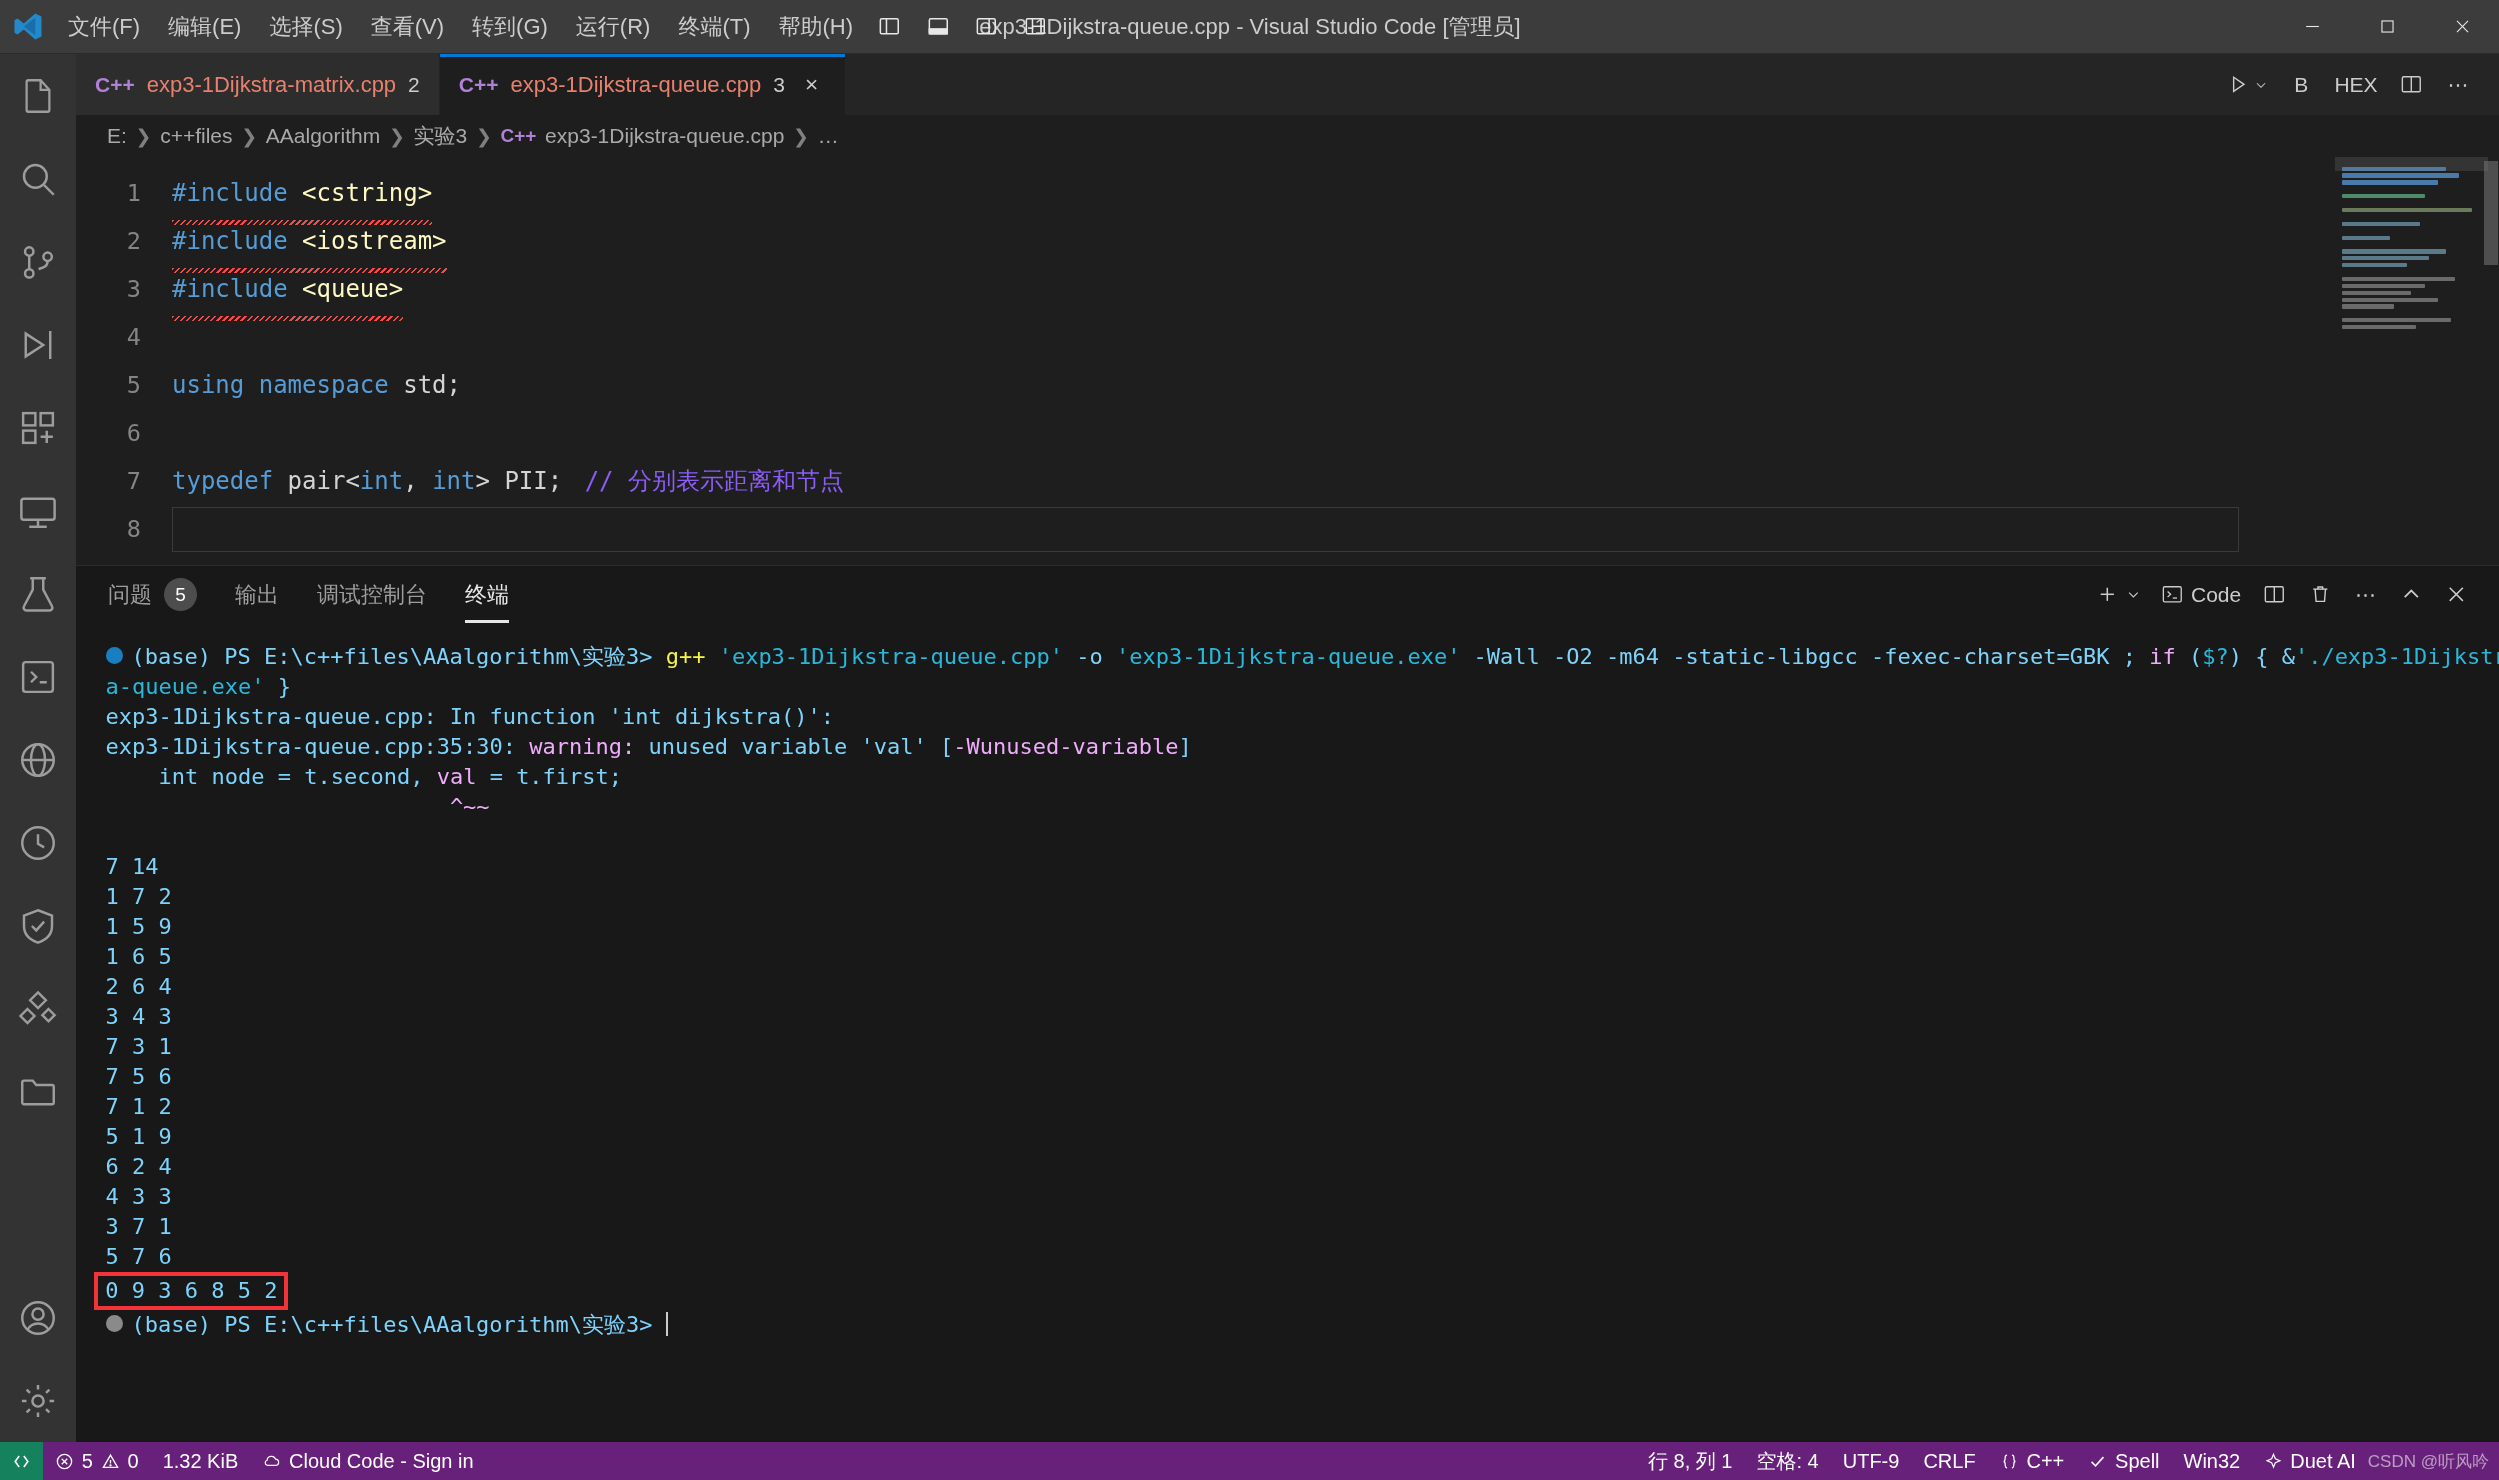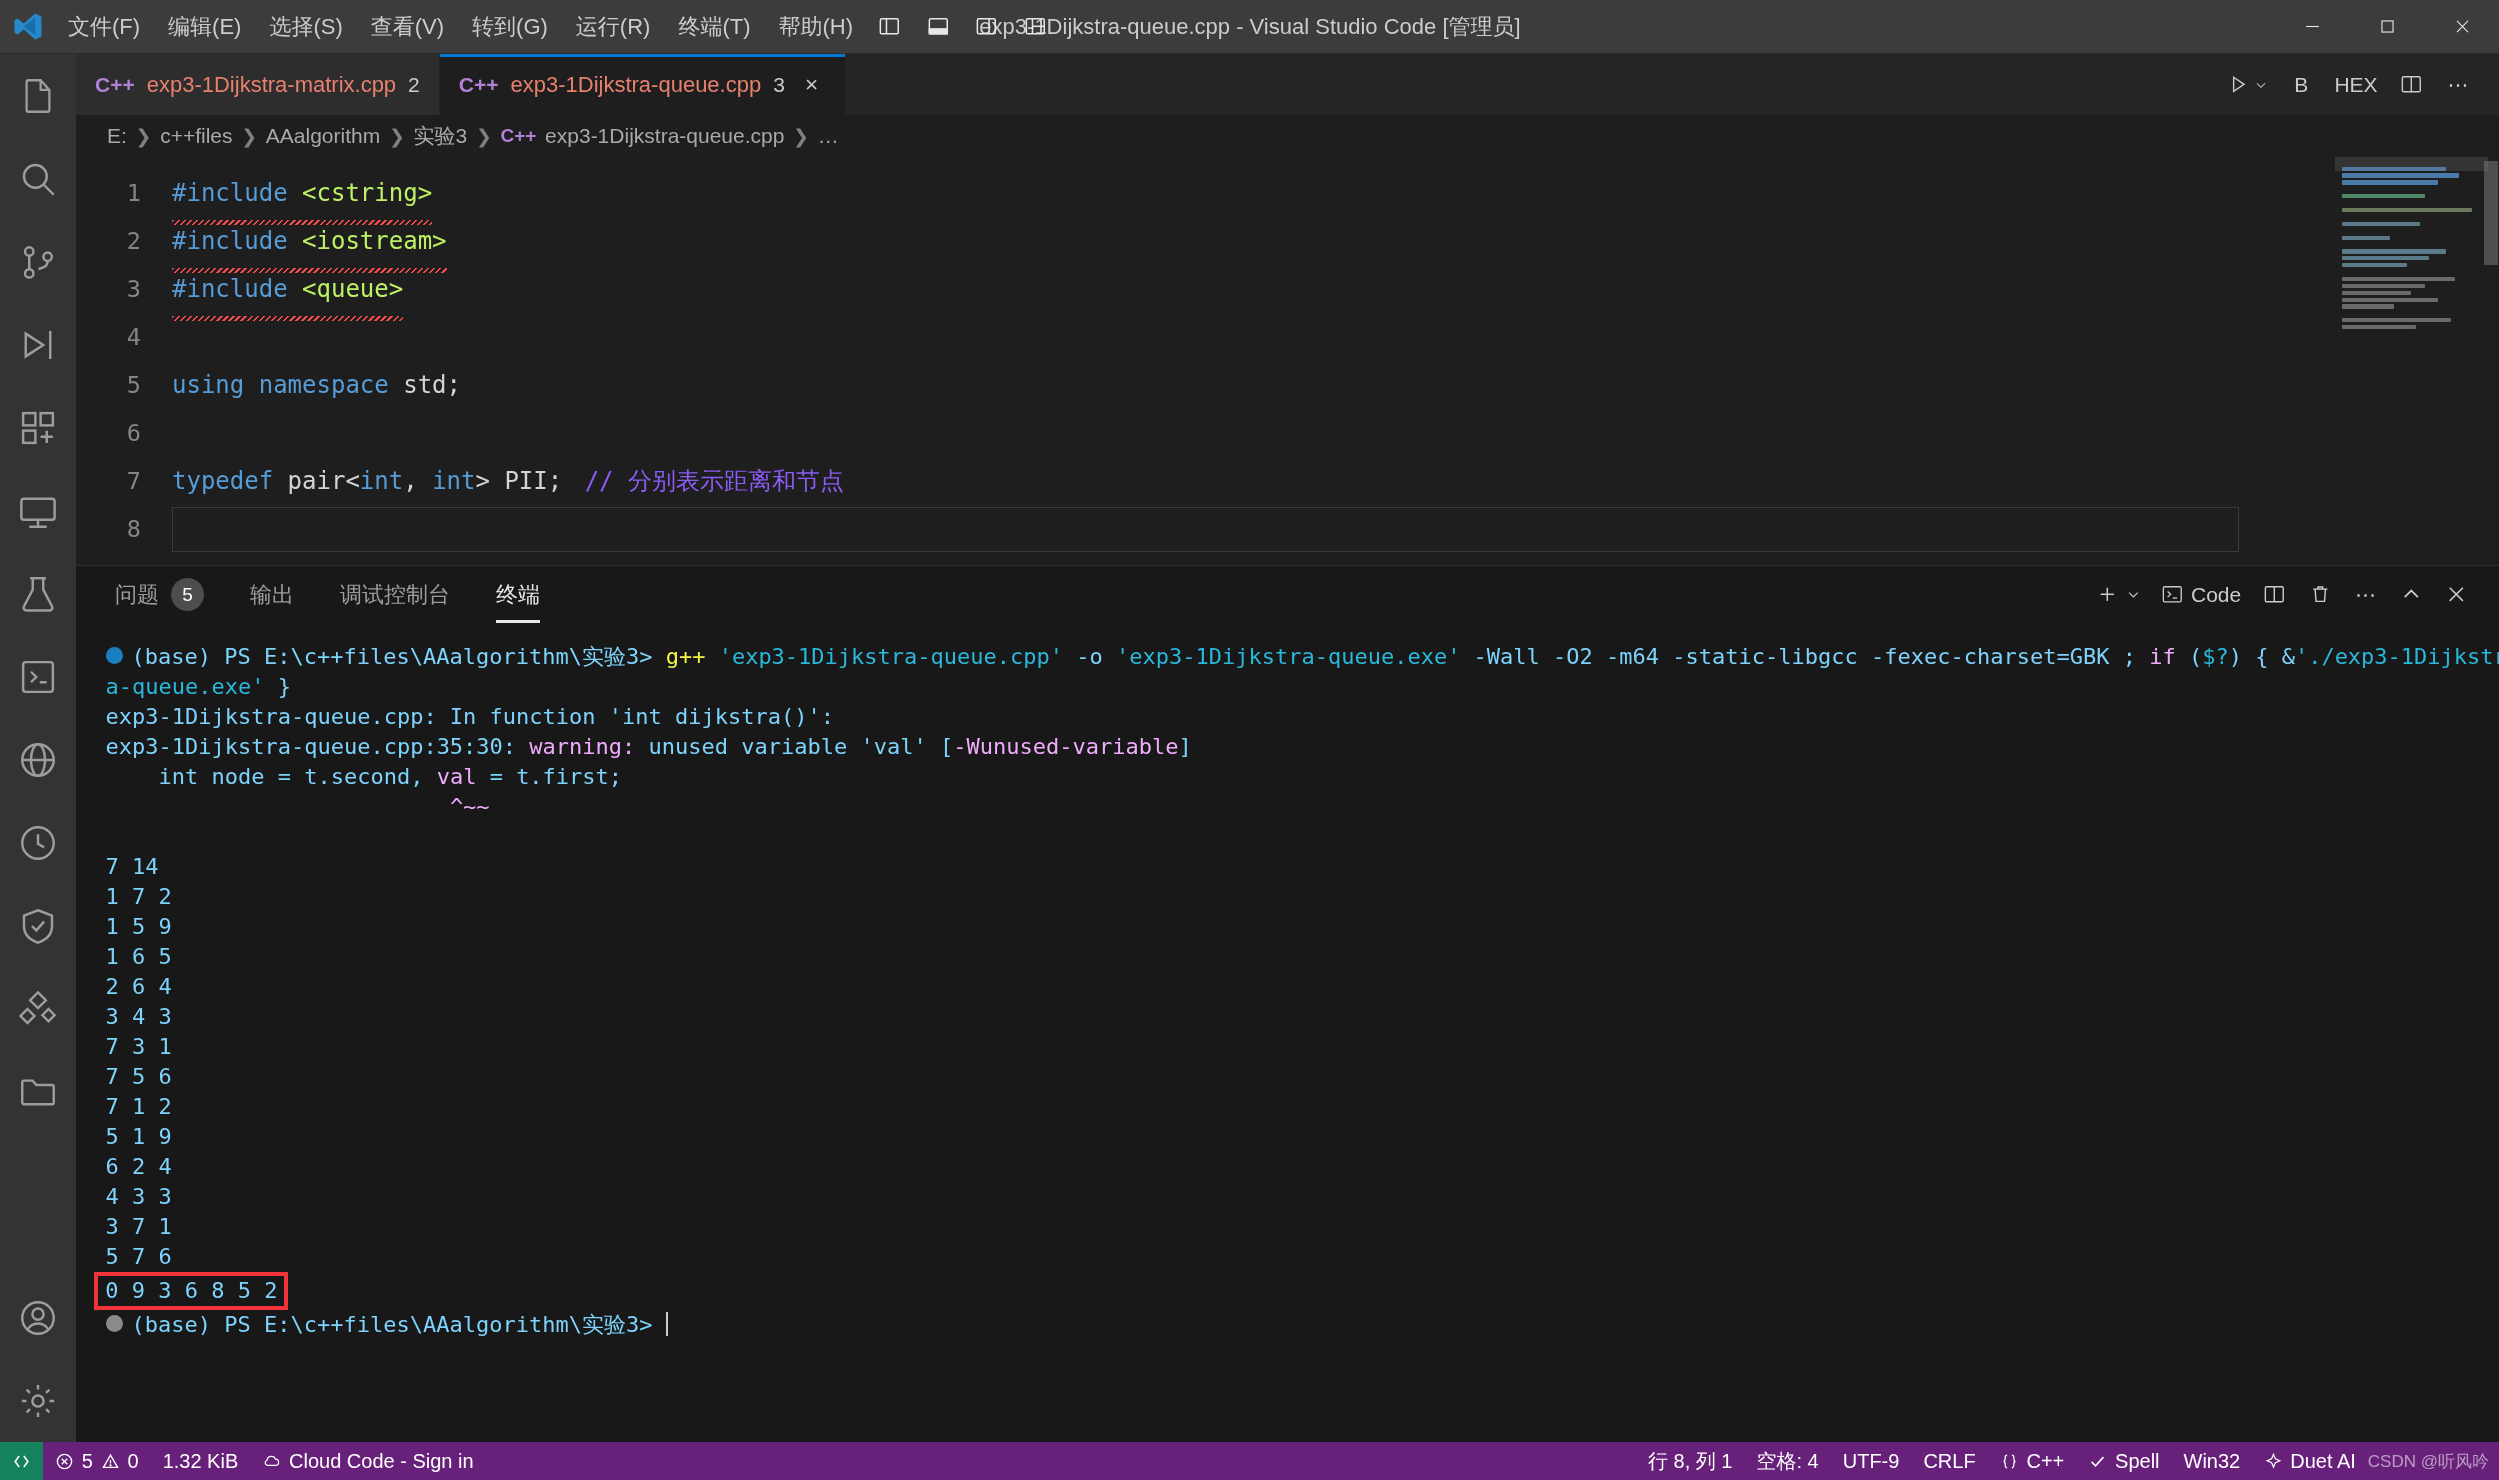--- a/index.html
+++ b/index.html
@@ -126,21 +126,21 @@
   }
   .ctext { position: relative; }
   .squig {
     position: relative;
   }
   .squig::after {
     content: ""; position: absolute; left: 0; right: 0; bottom: -7.8px; height: 5.2px;
     background-image: repeating-linear-gradient(135deg, #f14c4c 0 1.7px, transparent 1.7px 4.3px);
   }
   .k-pre  { color: #569cd6; }           
-  .k-str  { color: #bef264; }           
+  .k-str  { color: #fef9c3; }           
   .k-kw   { color: #569cd6; }           
   .k-plain{ color: #d4d4d4; }
   .k-num  { color: #b5cea8; }
   .k-cmt  { color: #8b5cf6; margin-left: 8px; }
 
   
   .minimap {
     width: 165px; flex: 0 0 165px; background: #1e1e1e;
     position: relative; overflow: hidden; padding-top: 7px;
   }
@@ -148,21 +148,21 @@
   .mm-slider { position: absolute; top: 0; left: 0; right: 12px; height: 14px; background: rgba(121,121,121,0.25); }
   .scrollbar-v {
     position: absolute; right: 0; top: 0; width: 17.4px; height: 100%;
   }
   .sb-thumb { position: absolute; right: 1.7px; top: 3.5px; width: 14px; height: 104px; background: rgba(121,121,121,0.55); }
 
   
   .panel { flex: 0 0 877px; display: flex; flex-direction: column; background: #181818; border-top: 0.9px solid #2b2b2b; }
   .panel-header {
     height: 57px; flex: 0 0 57px; display: flex; align-items: center;
-    padding-left: 20px; background: #181818; gap: 8px;
+    padding-left: 13px; background: #181818; gap: 0;
   }
   .p-tab {
     position: relative; height: 100%; display: flex; align-items: center; gap: 12px;
     padding: 0 19px; color: #9d9d9d; font-size: 22px; white-space: nowrap;
   }
   .p-tab.active { color: #e7e7e7; }
   .p-tab.active::after {
     content: ""; position: absolute; left: 19px; right: 19px; bottom: 0; height: 2.6px; background: #e7e7e7;
   }
   .p-badge {

